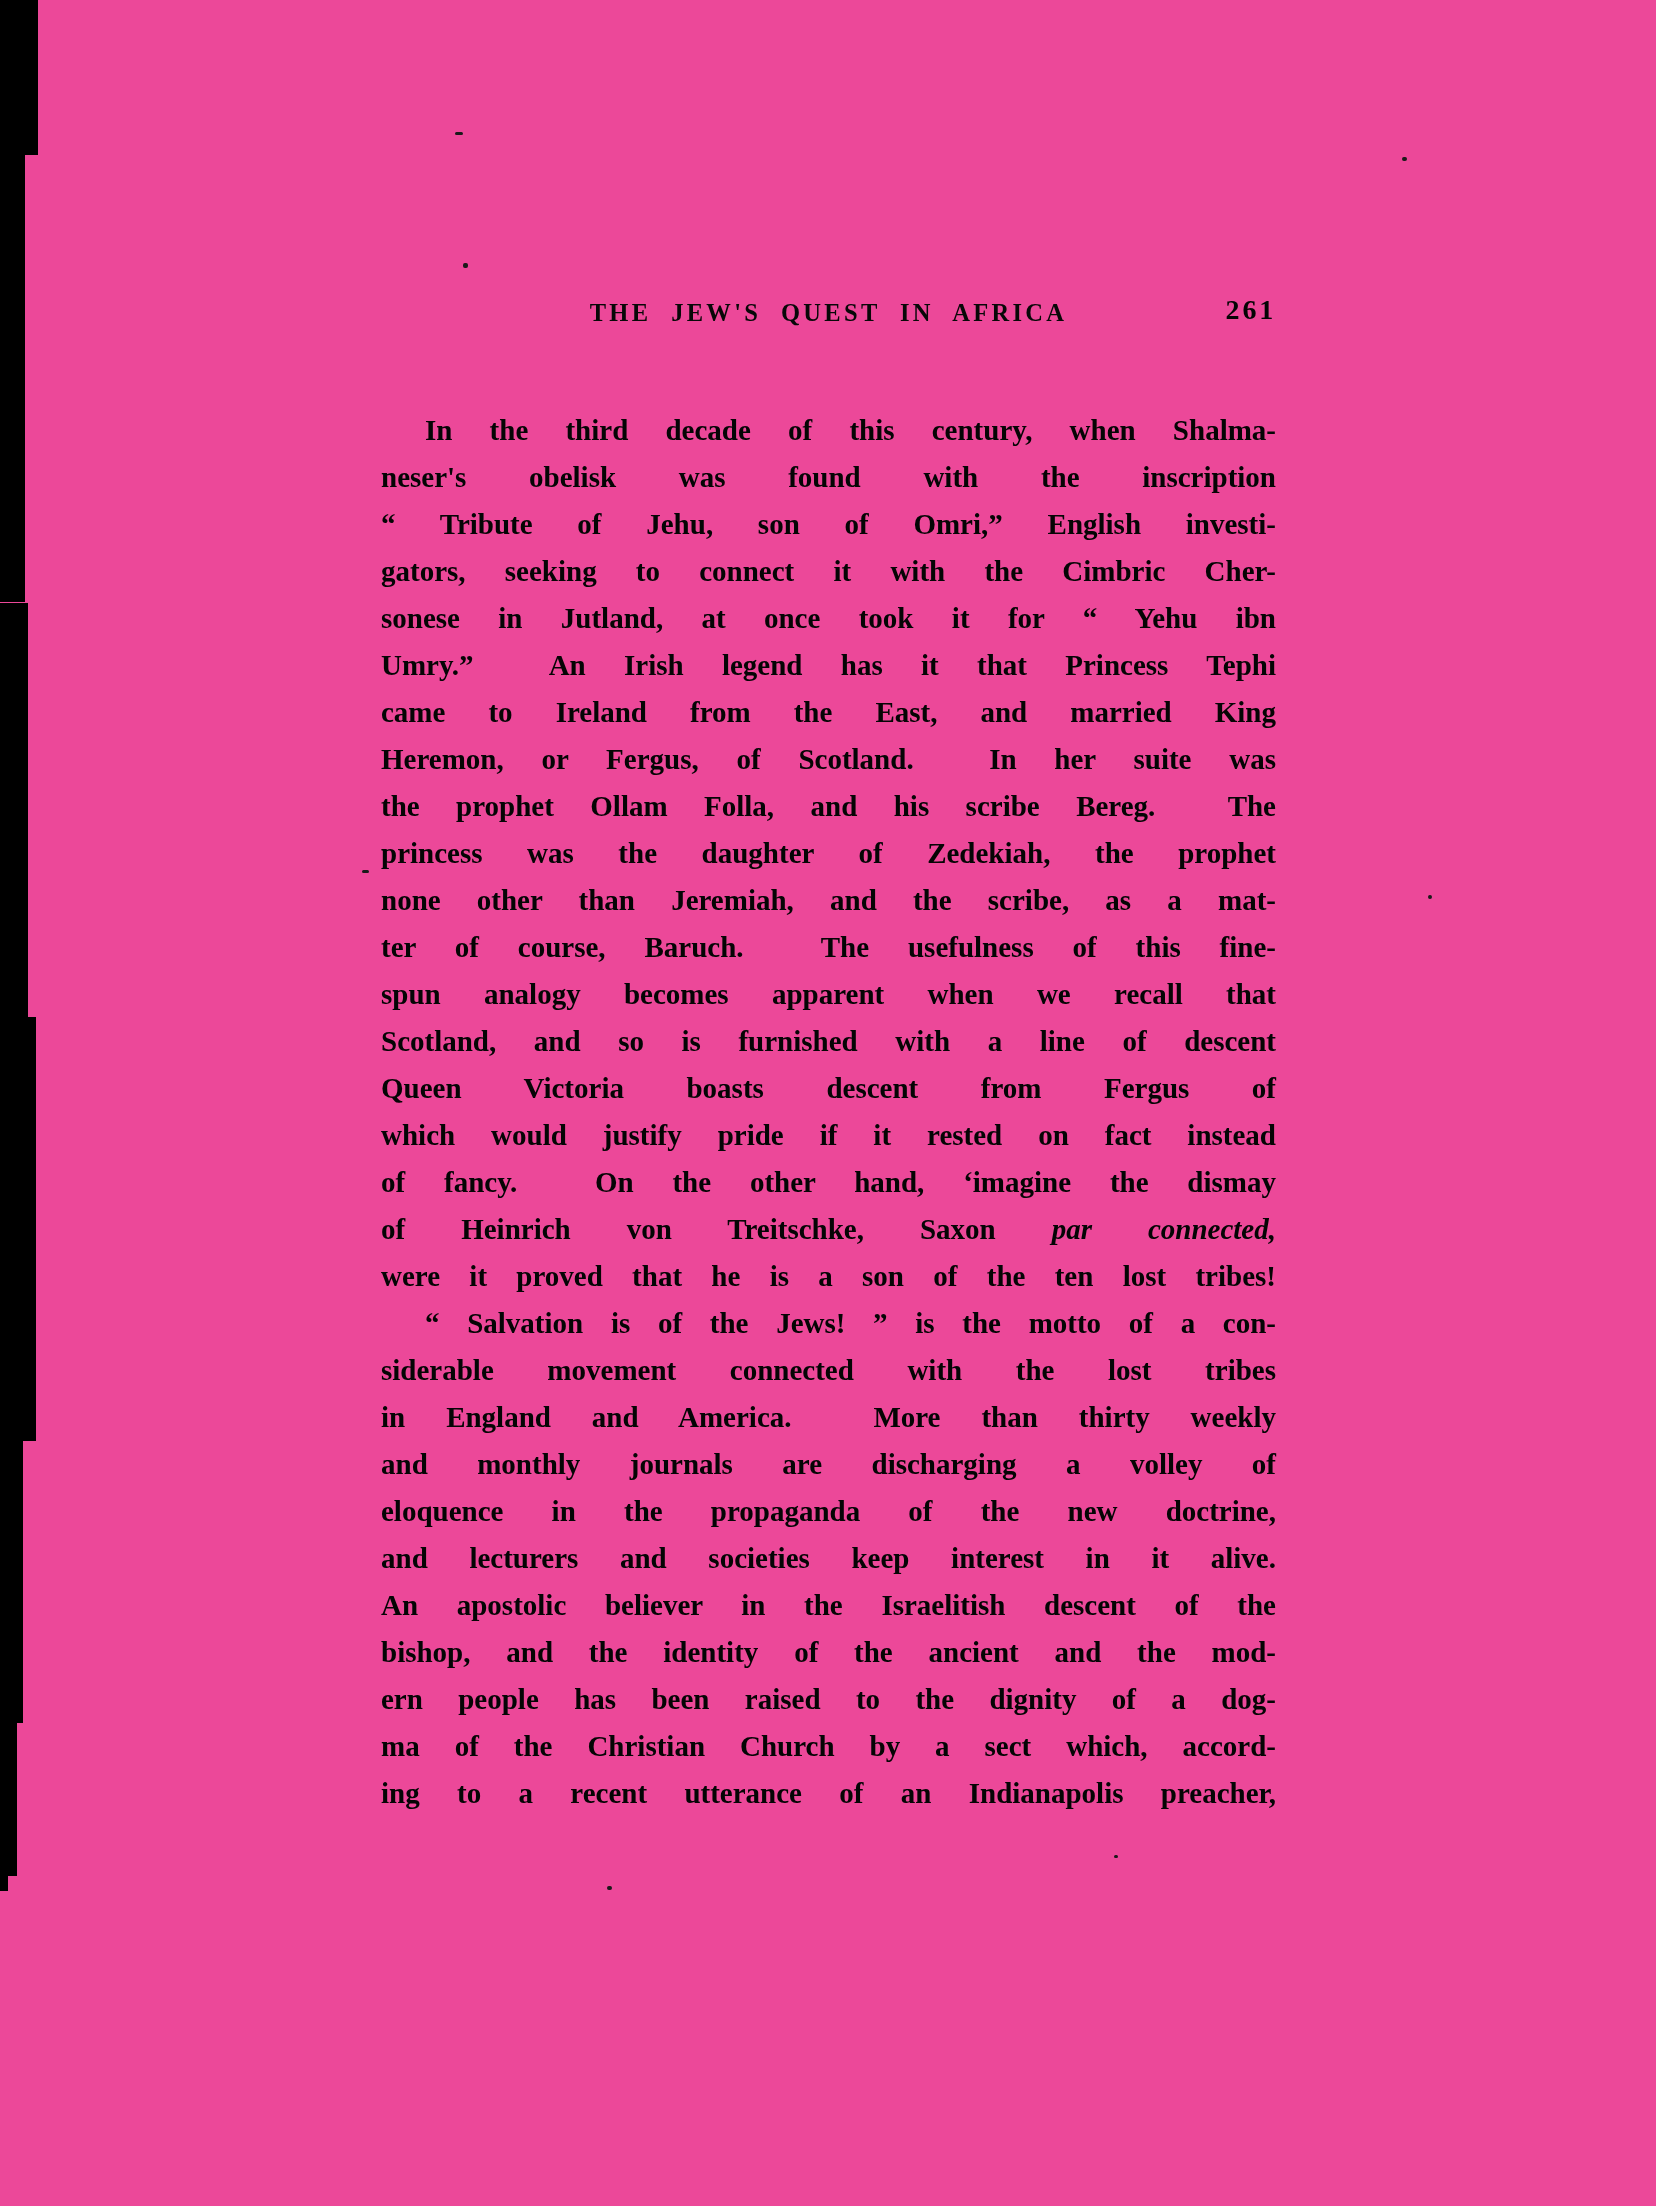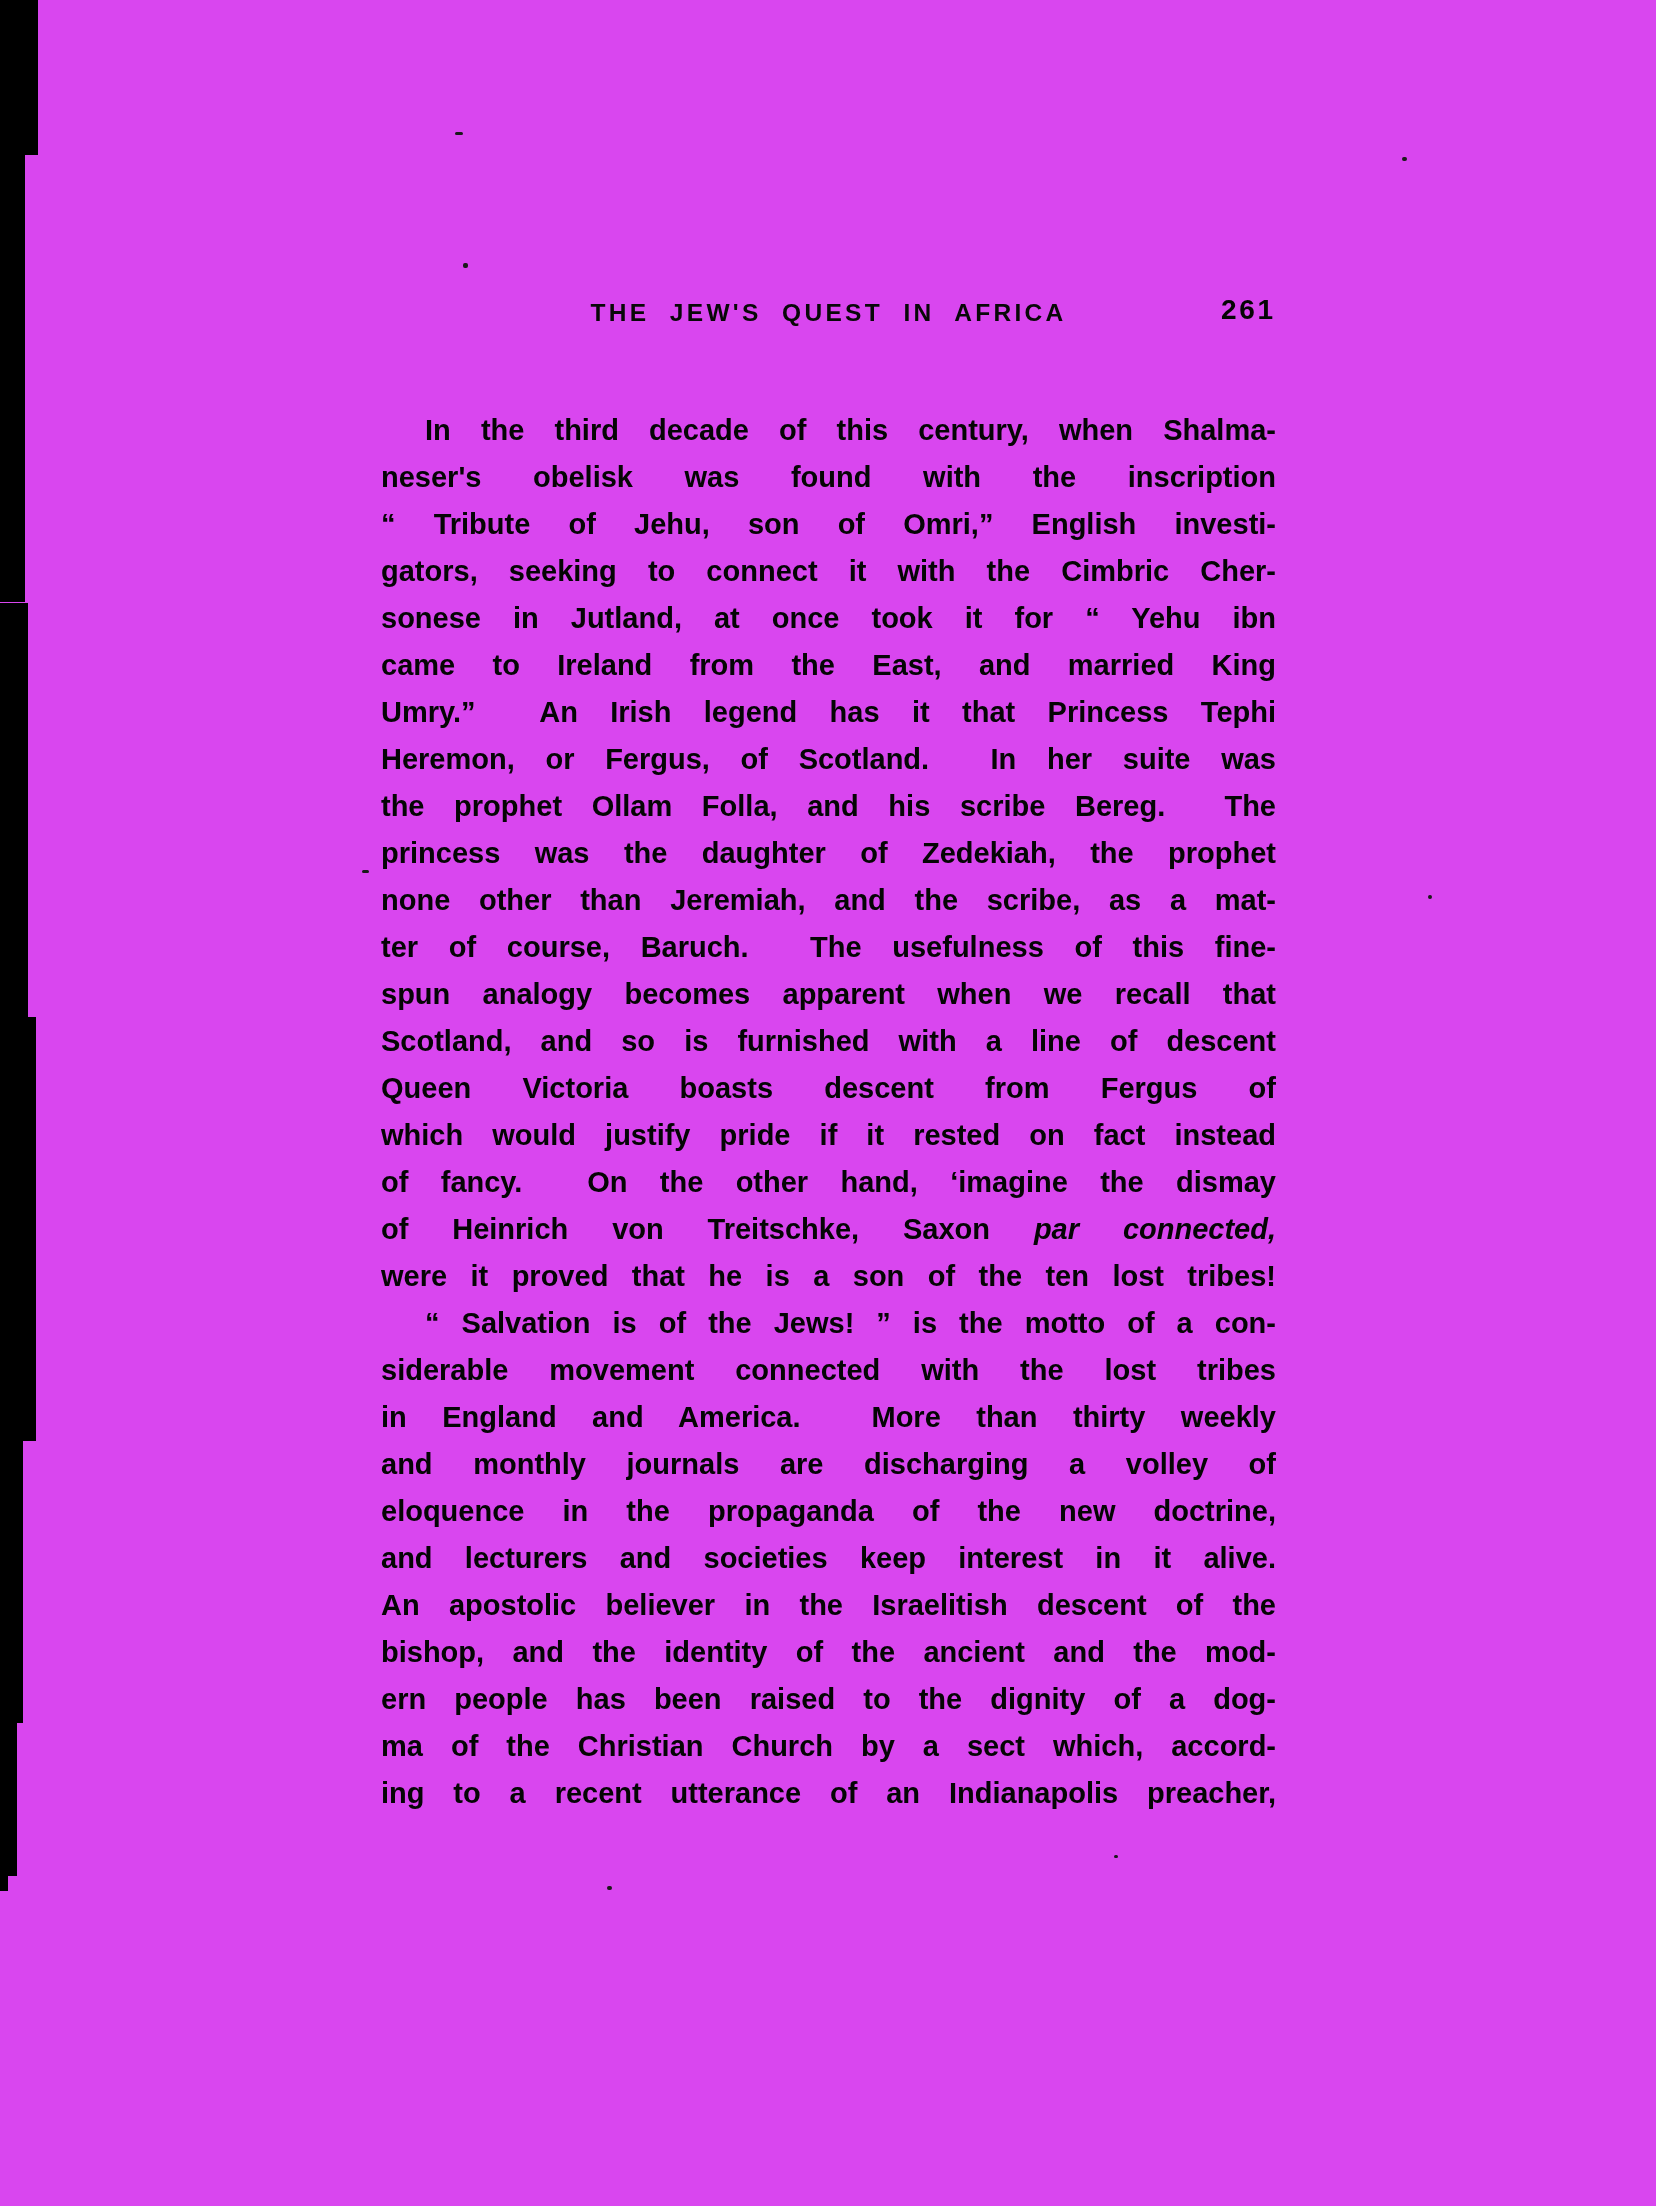--- a/index.html
+++ b/index.html
@@ -1,21 +1,21 @@
 <!DOCTYPE html>
 <html style="font-size:15px"><head>
 <meta charset="utf-8">
 <style>
   html,body{margin:0;padding:0;background:#e8e8e8;}
   .page{
     position:relative;
     width:1656px;height:2206px;
-    background:#d946ef;
+    background:#ec4899;
     overflow:hidden;
-    font-family:Liberation Sans, sans-serif;
+    font-family:Liberation Serif, serif;
     color:#050505;
   }
   .scan-bar-seg{position:absolute;left:0;background:#000;}
   .speck{position:absolute;background:#1a1a1a;border-radius:1.9px;}
   .running-header{
     position:absolute;left:381px;top:299px;width:895px;height:32px;
     line-height:28px;
   }
   .running-title{
     display:block;text-align:center;
@@ -69,22 +69,22 @@
     <span class="running-title">THE JEW'S QUEST IN AFRICA</span>
     <span class="page-number">261</span>
   </div>
 
   <div class="body-text" id="body-text">
       <div class="line indent">In the third decade of this century, when Shalma-</div>
       <div class="line">neser's obelisk was found with the inscription</div>
       <div class="line">“ Tribute of Jehu, son of Omri,” English investi-</div>
       <div class="line">gators, seeking to connect it with the Cimbric Cher-</div>
       <div class="line">sonese in Jutland, at once took it for “ Yehu ibn</div>
+      <div class="line">Umry.”&nbsp; An Irish legend has it that Princess Tephi</div>
       <div class="line">came to Ireland from the East, and married King</div>
-      <div class="line">Umry.”&nbsp; An Irish legend has it that Princess Tephi</div>
       <div class="line">Heremon, or Fergus, of Scotland.&nbsp; In her suite was</div>
       <div class="line">the prophet Ollam Folla, and his scribe Bereg.&nbsp; The</div>
       <div class="line">princess was the daughter of Zedekiah, the prophet</div>
       <div class="line">none other than Jeremiah, and the scribe, as a mat-</div>
       <div class="line">ter of course, Baruch.&nbsp; The usefulness of this fine-</div>
       <div class="line">spun analogy becomes apparent when we recall that</div>
       <div class="line">Scotland, and so is furnished with a line of descent</div>
       <div class="line">Queen Victoria boasts descent from Fergus of</div>
       <div class="line">which would justify pride if it rested on fact instead</div>
       <div class="line">of fancy.&nbsp; On the other hand, ‘imagine the dismay</div>

